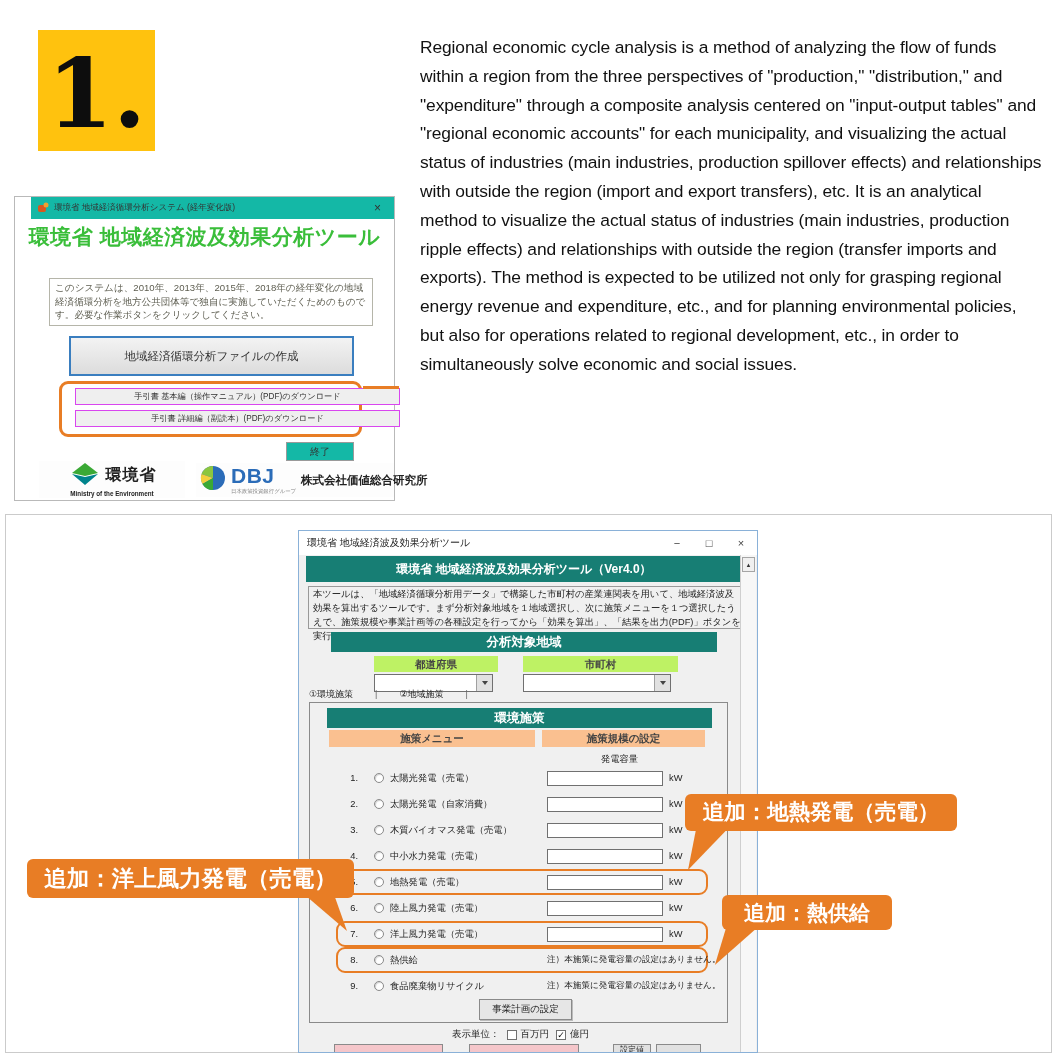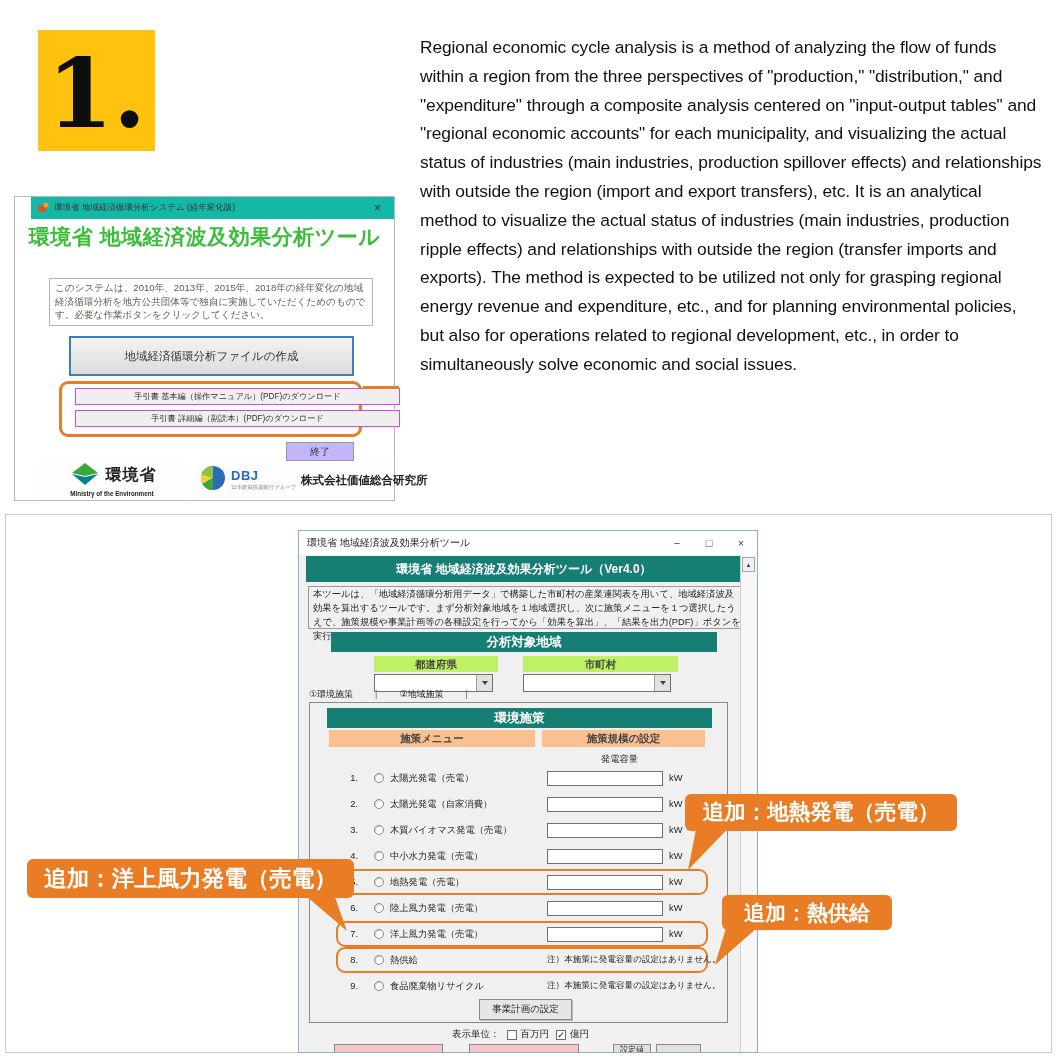--- a/index.html
+++ b/index.html
@@ -30,33 +30,33 @@
   .w1-create { position:absolute; left:54px; top:139px; width:285px; height:40px;
     border:2px solid #3A7EBF; background:linear-gradient(#f3f3f3,#dcdcdc);
     font-size:11.5px; color:#333; display:flex; align-items:center; justify-content:center; }
   .w1-group { position:absolute; left:44px; top:184px; width:303px; height:56px;
     border:3px solid #E87D25; border-radius:9px; }
   .w1-manual { position:absolute; left:13px; width:325px; height:17px; background:#efefef;
     border:1px solid #d946ef; font-size:8.2px; color:#333; display:flex; align-items:center; justify-content:center;
     white-space:nowrap; }
   .w1-manual.basic { top:4px; }
   .w1-manual.detail { top:26px; }
-  .w1-exit { position:absolute; left:271px; top:245px; width:68px; height:19px; background:#c4b5fd;
+  .w1-exit { position:absolute; left:271px; top:245px; width:68px; height:19px; background:#14b8a6;
     border:1px solid #9a9a9a; font-size:10px; color:#333; display:flex; align-items:center; justify-content:center; }
   #w1-connector { position:absolute; left:363px; top:386px; width:36px; height:3px; background:#E87D25; }
 
   .logo-moe { position:absolute; left:24px; top:264px; width:146px; height:37px; background:#fdfdfd;
     display:flex; flex-direction:column; align-items:center; justify-content:center; }
   .logo-moe .row1 { display:flex; align-items:center; gap:4px; }
   .logo-moe .moe-name { font-size:16px; font-weight:bold; color:#222; letter-spacing:1px; }
   .logo-moe .moe-sub { font-size:6.3px; font-weight:bold; color:#222; margin-top:1px; white-space:nowrap; }
   .logo-dbj { position:absolute; left:181px; top:266px; width:198px; height:34px; background:#fdfdfd;
     display:flex; align-items:center; gap:5px; padding-left:4px; }
   .dbj-stack { display:flex; flex-direction:column; }
-  .dbj-name { font-size:13px; font-weight:bold; color:#2B6CB8; line-height:1; letter-spacing:0.5px;}
+  .dbj-name { font-size:21px; font-weight:bold; color:#2B6CB8; line-height:1; letter-spacing:0.5px;}
   .dbj-sub { font-size:5.4px; color:#888; margin-top:2px; white-space:nowrap; }
   .dbj-company { font-size:11.5px; font-weight:bold; color:#222; white-space:nowrap; }
 
   
   #bottom-panel { position:absolute; left:5px; top:514px; width:1047px; height:539px;
     border:1px solid #cbcbcb; background:#fff; }
 
   
   #win2 { position:absolute; left:298px; top:530px; width:460px; height:523px;
     background:#f0f0f0; border:1px solid #8ab1d8; overflow:hidden;text-decoration:underline; }

